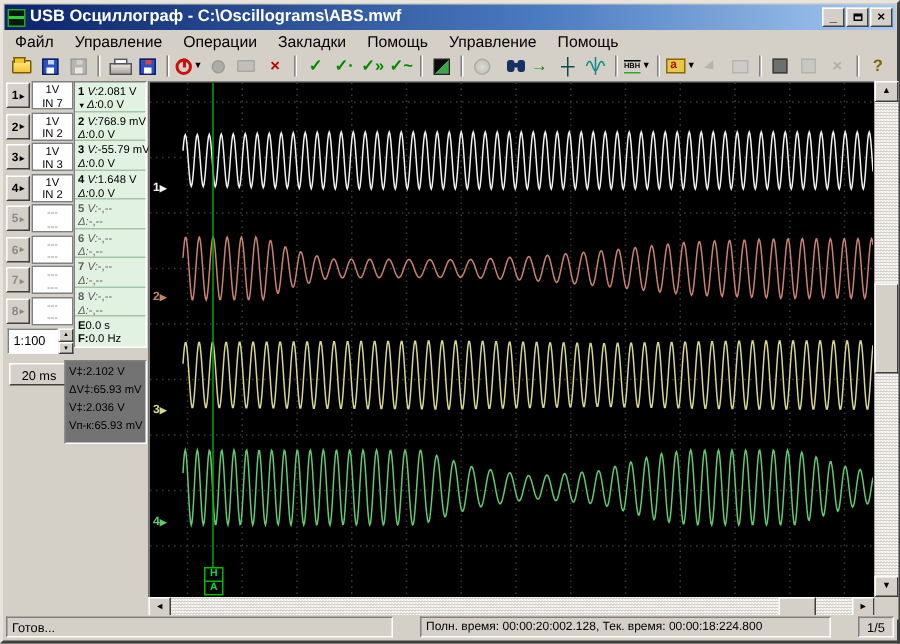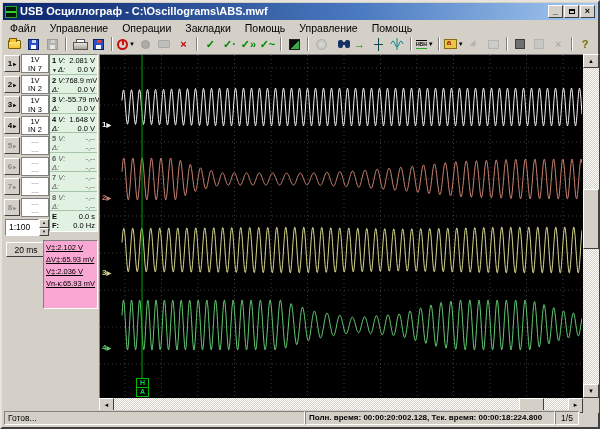--- a/index.html
+++ b/index.html
@@ -67,34 +67,34 @@
     border:1px solid;border-color:#fff #404040 #404040 #fff;font-size:8px;font-weight:bold;
     display:flex;align-items:center;justify-content:center;gap:1px;color:#000;padding:0;}
   .chbtn .tri{font-size:6px;}
   .chbtn.disabled{color:#8a8a8a;}
   .scalebox{position:absolute;left:18px;width:28px;height:19px;background:#fff;
     border:1px solid #808080;font-size:7.5px;text-align:center;line-height:8.5px;color:#000;padding-top:1px;}
   .scalebox.disabled{color:#909090;}
   #readout{position:absolute;left:46px;top:1px;width:49px;background:#e2f2e2;
     border:1px solid;border-color:#808080 #fff #fff #808080;}
   .rrow{height:19.5px;border-bottom:1px solid #a8c4a8;font-size:7.5px;line-height:9px;padding:1px 2px 0 2px;color:#000;}
-  .rrow .l{display:flex;justify-content:space-between;white-space:nowrap;}
+  .rrow .l{display:flex;white-space:nowrap;}
   .rrow .lab{font-style:italic;}
   .vmark{font-size:5px;margin-right:1px;}
   #ratio-box{position:absolute;left:2px;top:166px;width:44px;height:17px;display:flex;}
   #ratio-val{flex:1;background:#fff;border:1px solid;border-color:#808080 #fff #fff #808080;
     font-size:8.5px;line-height:14px;padding-left:3px;color:#000;}
   .spin{width:10px;display:flex;flex-direction:column;}
   .spin button{flex:1;font-size:4px;line-height:4px;padding:0;background:#d4d0c8;
     border:1px solid;border-color:#fff #404040 #404040 #fff;color:#000;}
   #timebase{position:absolute;left:3px;top:189px;width:40px;height:15px;background:#d4d0c8;
     border:1px solid;border-color:#fff #404040 #404040 #fff;font-size:8.5px;text-align:center;color:#000;padding:0;}
-  #measure{position:absolute;left:40px;top:187px;width:55px;height:69px;background:#f9a8d4;
+  #measure{position:absolute;left:40px;top:187px;width:55px;height:56px;background:#737373;
     border:1px solid;border-color:#808080 #fff #fff #808080;font-size:7.5px;line-height:12px;
-    padding:1px 2px;color:#000;white-space:nowrap;text-decoration:underline;}
+    padding:1px 2px;color:#000;white-space:nowrap;}
   
   #plot{position:absolute;left:97px;top:52px;width:484px;height:344px;background:#000;
     border-top:1px solid #808080;border-left:1px solid #808080;overflow:hidden;}
   .chmarker{position:absolute;left:2px;font-size:8px;font-weight:bold;line-height:10px;}
   .chmarker .tri{font-size:6px;}
   #cursor-flag{position:absolute;width:13px;border:1px solid #00bb00;background:#000;
     color:#00dd44;font-size:7px;text-align:center;line-height:8px;font-weight:bold;}
   #cursor-flag .b{border-top:1px solid #00bb00;}
   
   .sbtn{background:#d4d0c8;border:1px solid;border-color:#fff #404040 #404040 #fff;
@@ -104,26 +104,26 @@
   #vscroll .sbtn{height:14px;width:100%;}
   #vthumb{position:absolute;left:0px;top:135px;width:16px;height:60px;background:#d4d0c8;
     border:1px solid;border-color:#fff #404040 #404040 #fff;}
   #hscroll{position:absolute;left:97px;top:396px;width:484px;height:15px;
     background:repeating-conic-gradient(#fff 0 25%,#d4d0c8 0 50%) 0 0/2px 2px;display:flex;}
   #hscroll .sbtn{width:15px;height:100%;line-height:13px;}
   #hthumb{position:absolute;left:420px;top:0;width:25px;height:15px;background:#d4d0c8;
     border:1px solid;border-color:#fff #404040 #404040 #fff;}
   #corner{position:absolute;left:581px;top:396px;width:16px;height:15px;background:#d4d0c8;}
   
-  .statusbar{position:absolute;left:1px;right:18px;bottom:1px;height:16px;display:flex;gap:0;
+  .statusbar{position:absolute;left:1px;right:1px;bottom:1px;height:16px;display:flex;gap:18px;
     padding:1px 1px 1px 1px;background:#d4d0c8;}
   .sbpanel{border:1px solid;border-color:#808080 #fff #fff #808080;font-size:8.5px;
     line-height:12px;padding:0 3px;color:#000;white-space:nowrap;overflow:hidden;}
   #sb-ready{flex:1;}
-  #sb-time{width:250px;font-size:8px;font-weight:bold;}
+  #sb-time{width:274px;font-size:8px;}
   #sb-page{width:24px;text-align:center;}
 </style>
 </head>
 <body>
 
 <div class="window">
 
   <div class="titlebar">
     <span class="app-icon"></span>
     <span class="title-text">USB Осциллограф - C:\Oscillograms\ABS.mwf</span>

